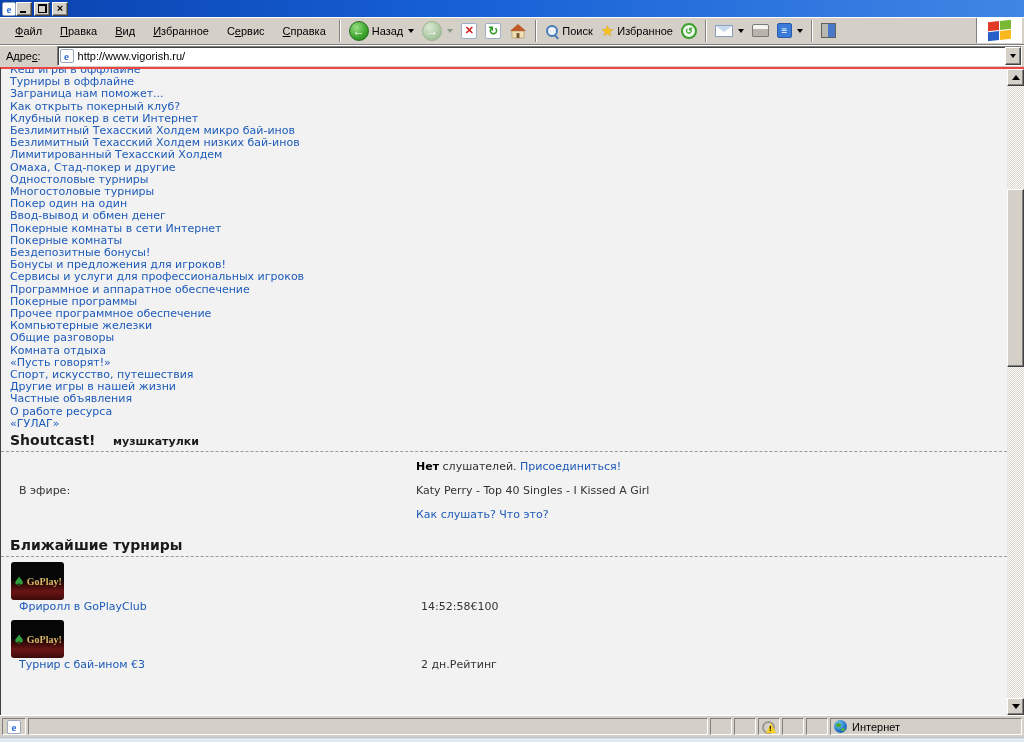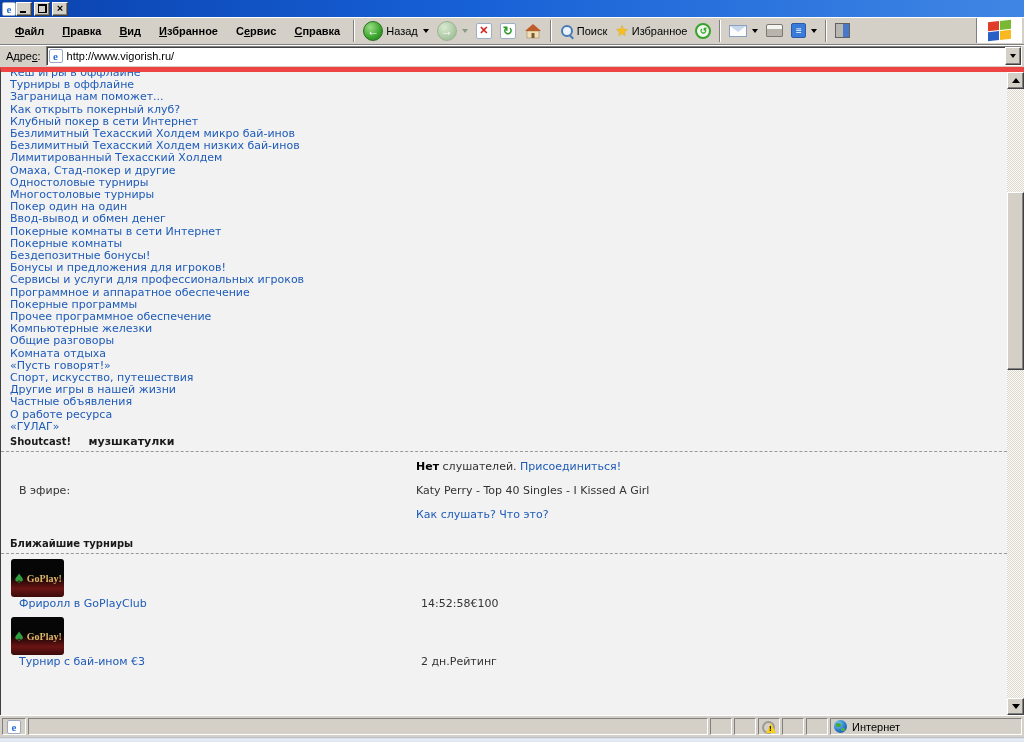--- a/index.html
+++ b/index.html
@@ -23,21 +23,21 @@
   .glyph-close { font-size:11px; font-weight:bold; line-height:9px; }
 
   .ie-icon { display:inline-flex; width:14px; height:14px; background:#fff; border:1px solid #9aa8c0; border-radius:2px;
     align-items:center; justify-content:center; font-family:"Liberation Serif", serif; font-weight:bold; font-size:11px;
     color:#2a6fd6; flex:0 0 14px; }
 
   
   .toolbar-row { height:28px; flex:0 0 28px; background:#d4d0c8; border-bottom:1px solid #808080; box-shadow:inset 0 1px 0 #fff;
     display:flex; align-items:center; position:relative; padding-left:6px; }
   .menubar { list-style:none; display:flex; height:100%; align-items:center; }
-  .menu-item { padding:3px 9px; color:#000; cursor:default;font-weight:bold; }
+  .menu-item { padding:3px 9px; color:#000; cursor:default; }
   .menu-item u { text-decoration:underline; }
   .tb-sep { width:2px; height:22px; border-left:1px solid #808080; border-right:1px solid #fff; margin:0 4px; }
   .tb-btn { display:flex; align-items:center; gap:3px; padding:2px 4px; color:#000; }
   .nav-circle { width:20px; height:20px; border-radius:50%; display:flex; align-items:center; justify-content:center;
     color:#fff; font-weight:bold; font-size:12px; line-height:1; }
   .nav-back { background:radial-gradient(circle at 35% 30%,#9ade84,#3ba32c 60%,#1d7a18); border:1px solid #2a6e22; }
   .nav-fwd { background:radial-gradient(circle at 35% 30%,#d9ead2,#aecaa4 60%,#93b489); border:1px solid #9cb292; }
   .caret { width:0; height:0; border-left:3px solid transparent; border-right:3px solid transparent; border-top:4px solid #000; margin-left:2px; }
   .caret.dim { border-top-color:#8a9a84; }
   .doc-icon { width:16px; height:16px; background:#fff; border:1px solid #9db0c8; border-radius:2px;
@@ -55,37 +55,37 @@
   .print-icon { width:17px; height:13px; background:linear-gradient(180deg,#f4f4f0 0 35%,#b8b4ac 35%); border:1px solid #7a7a72; border-radius:2px 2px 1px 1px; }
   .edit-icon { width:15px; height:15px; background:#3a7ad8; border:1px solid #2a5aa8; border-radius:2px; color:#fff; display:flex; align-items:center; justify-content:center; font-size:10px; }
   .msgr-icon { width:15px; height:15px; border:1px solid #606060; background:linear-gradient(90deg,#b8b8b0 0 50%,#4a78c8 50%); }
   .brand-box { position:absolute; right:2px; top:1px; bottom:1px; width:46px; background:#fff; border-left:1px solid #808080; display:flex; align-items:center; justify-content:center; }
   .winflag { width:24px; height:20px; display:grid; grid-template-columns:11px 11px; grid-template-rows:9px 9px; gap:1px; transform:skewY(-6deg); }
   .winflag i { display:block; }
   .wf-r { background:#e03c28; } .wf-g { background:#78b832; } .wf-b { background:#2860c8; } .wf-y { background:#f8b820; }
 
   
   .address-row { height:22px; flex:0 0 22px; background:#d4d0c8; display:flex; align-items:center; padding:0 2px 0 6px; box-shadow:inset 0 1px 0 #fff; }
-  .addr-label { margin-right:5px; color:#000; }
+  .addr-label { margin-right:16px; color:#000; }
   .addr-combo { flex:1; height:20px; background:#fff; border:1px solid; border-color:#808080 #fff #fff #808080;
     box-shadow:inset 1px 1px 0 #404040; display:flex; align-items:center; padding-left:2px; }
   .addr-text { margin-left:4px; color:#000; flex:1; }
   .addr-drop { width:16px; height:18px; background:#d4d0c8; border:1px solid; border-color:#fff #404040 #404040 #fff;
     box-shadow:inset -1px -1px 0 #808080; display:flex; align-items:center; justify-content:center; }
   .addr-drop .tri { width:0; height:0; border-left:3px solid transparent; border-right:3px solid transparent; border-top:4px solid #000; }
 
   
-  .content { flex:1 1 auto; position:relative; background:#f2f2f2; border-top:5px solid #ef4444; border-left:1px solid #404040; overflow:hidden; font-family:"DejaVu Sans", sans-serif; }
+  .content { flex:1 1 auto; position:relative; background:#f2f2f2; border-top:2px solid #ef4444; border-left:1px solid #404040; overflow:hidden; font-family:"DejaVu Sans", sans-serif; }
   .page { position:absolute; left:0; top:0; right:17px; bottom:0; overflow:hidden; }
   a.flink, a.plink { color:#1e5bb8; text-decoration:none; }
   .links { margin-top:-5px; padding-left:9px; }
   .link-line { line-height:12.2px; font-size:11px; white-space:nowrap; }
 
   .section-header { margin-top:2px; padding:0 0 3px 9px; border-bottom:1px dashed #999; color:#1a1a1a; }
-  .section-header .hd-main { font-weight:bold; font-size:10px; }
+  .section-header .hd-main { font-weight:bold; font-size:14px; }
   .section-header .hd-sub { font-weight:bold; font-size:11px; margin-left:14px; }
 
   .sc-block { margin-top:8px; }
   .row2col { display:flex; height:24px; font-size:11px; color:#333; }
   .cell-l { width:405px; padding-left:18px; flex:0 0 405px; }
   .cell-r { flex:1; padding-left:10px; }
   .b { font-weight:bold; color:#000; }
   .trow { display:flex; height:15px; font-size:11px; color:#333; }
   .trow .cell-r { padding-left:15px; }
 

